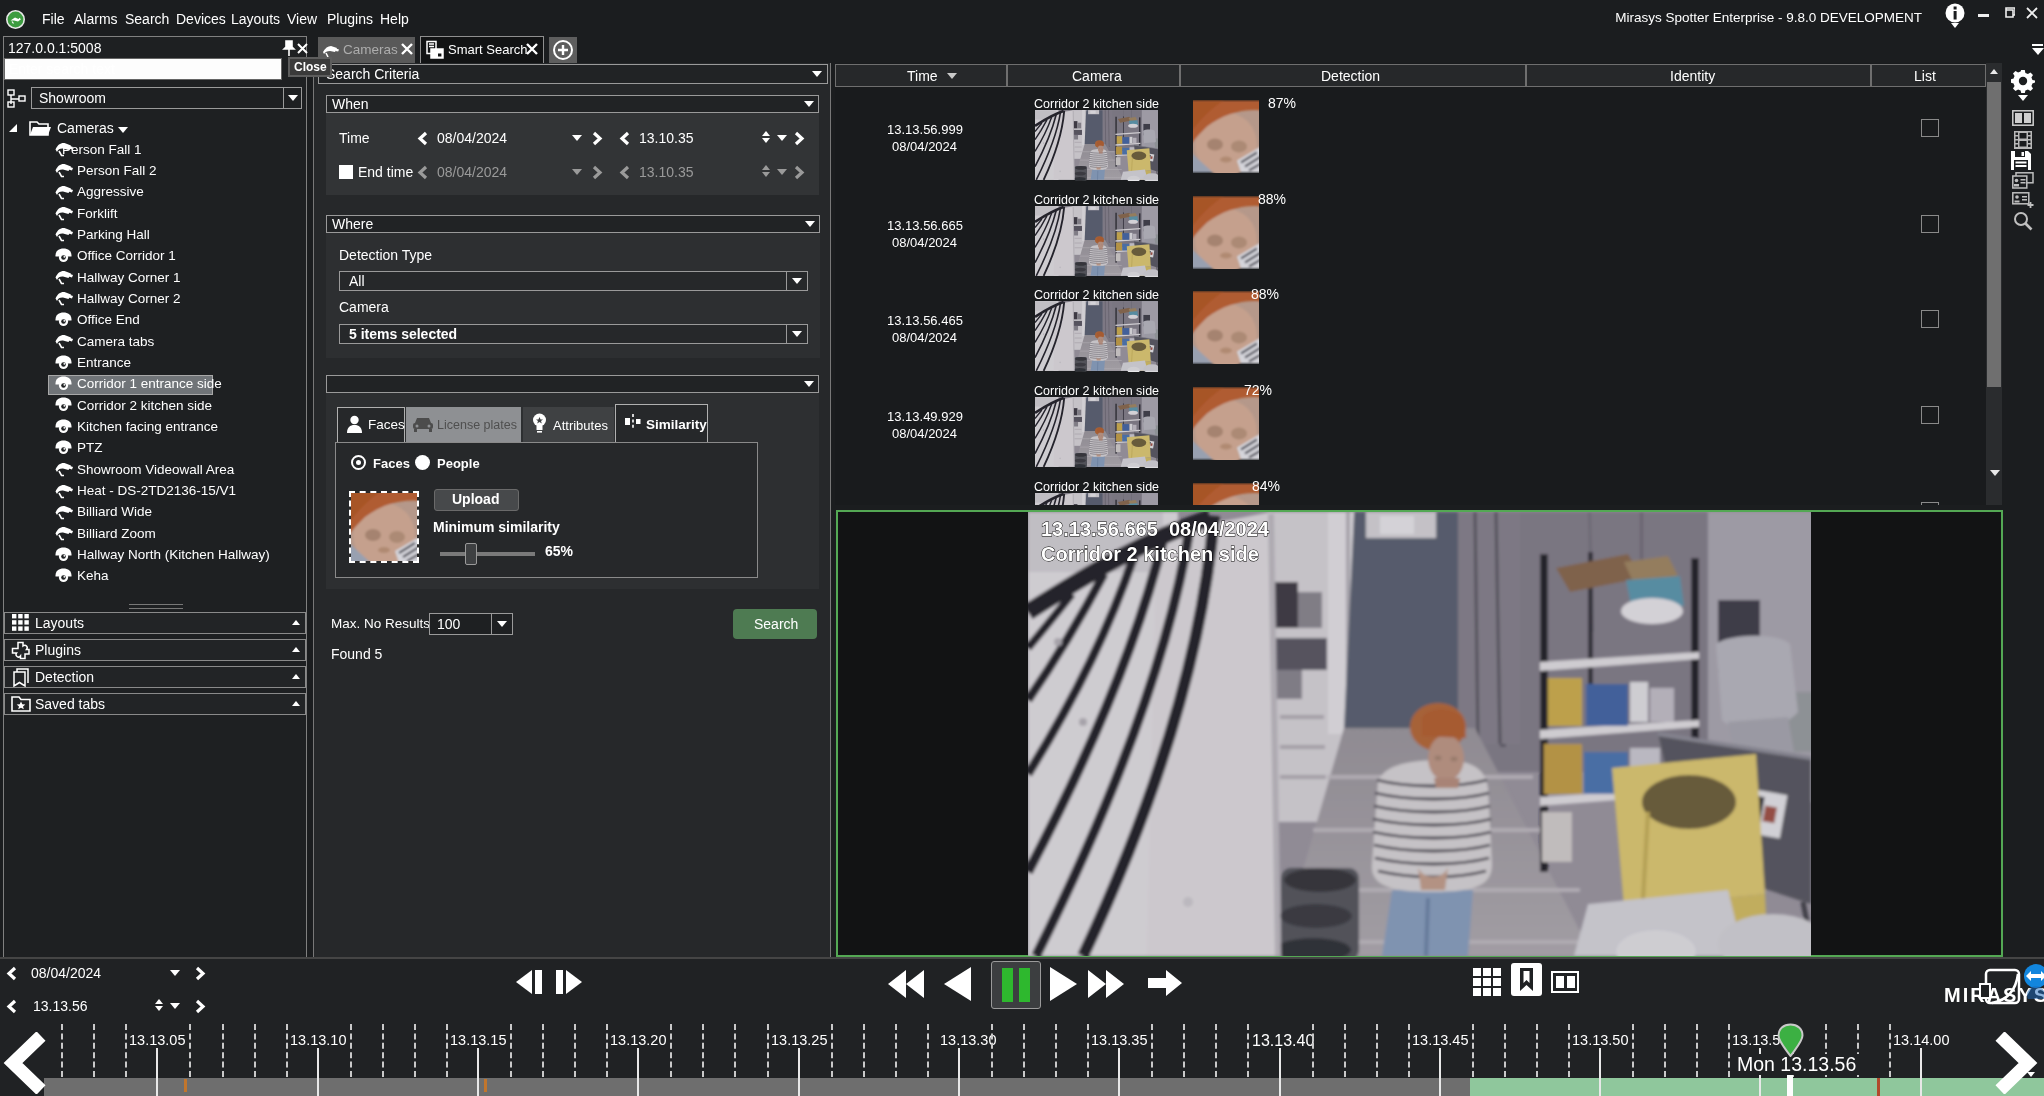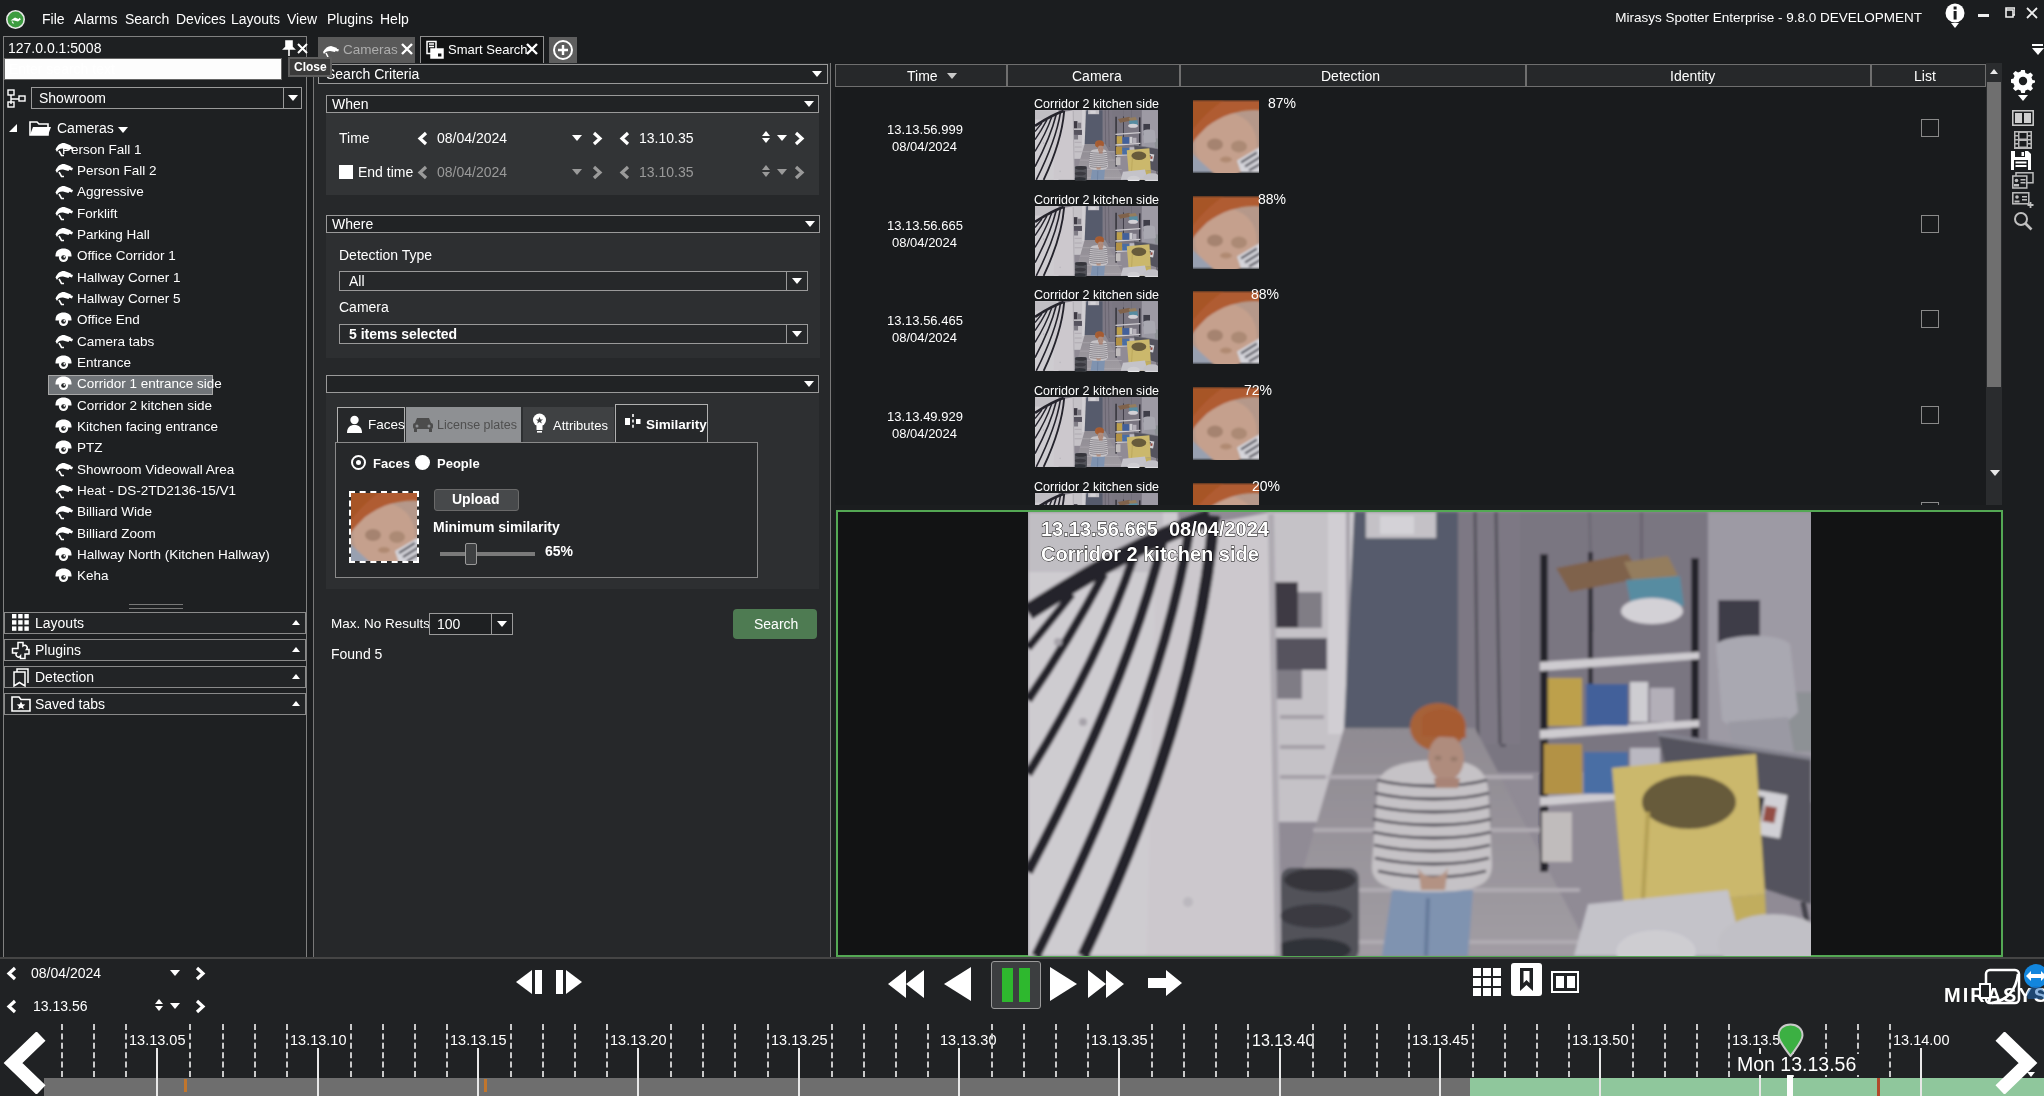--- a/index.html
+++ b/index.html
@@ -263,21 +263,21 @@
 <path d="M1.5 9.5 C3.5 4.5 7 2.5 10.5 3 L17 5.5 L14.5 10 L9 8.6 C6 8.4 4 9.5 3 12 Z" fill="#fff"></path>
 <path d="M15.5 5.8 L19 7 L18 9.6 L14.6 8.6 Z" fill="#fff"></path>
 <path d="M5 11 L7.5 15.5 L10 15.5" stroke="#fff" stroke-width="1.6" fill="none"></path>
     </svg>
 <div class="t" style="left:77px;top:270px;font-size:13.5px;">Hallway Corner 1</div>
 <svg class="a" style="left:54px;top:289px" width="20" height="17" viewBox="0 0 20 17">
 <path d="M1.5 9.5 C3.5 4.5 7 2.5 10.5 3 L17 5.5 L14.5 10 L9 8.6 C6 8.4 4 9.5 3 12 Z" fill="#fff"></path>
 <path d="M15.5 5.8 L19 7 L18 9.6 L14.6 8.6 Z" fill="#fff"></path>
 <path d="M5 11 L7.5 15.5 L10 15.5" stroke="#fff" stroke-width="1.6" fill="none"></path>
     </svg>
-<div class="t" style="left:77px;top:291px;font-size:13.5px;">Hallway Corner 5</div>
+<div class="t" style="left:77px;top:291px;font-size:13.5px;">Hallway Corner 2</div>
 <svg class="a" style="left:54px;top:311px" width="19" height="17" viewBox="0 0 19 17">
 <path d="M1.5 8.5 C1.5 4 5 1.5 9.5 1.5 C14 1.5 17.5 4 17.5 8.5 L17.5 9.5 L1.5 9.5 Z" fill="#fff"></path>
 <circle cx="9.5" cy="10.5" r="4.6" fill="#fff"></circle>
 <circle cx="9.5" cy="10.5" r="2.3" fill="#1e2022"></circle>
 <circle cx="10.3" cy="9.8" r="0.9" fill="#fff"></circle>
     </svg>
 <div class="t" style="left:77px;top:312px;font-size:13.5px;">Office End</div>
 <svg class="a" style="left:54px;top:332px" width="20" height="17" viewBox="0 0 20 17">
 <path d="M1.5 9.5 C3.5 4.5 7 2.5 10.5 3 L17 5.5 L14.5 10 L9 8.6 C6 8.4 4 9.5 3 12 Z" fill="#fff"></path>
 <path d="M15.5 5.8 L19 7 L18 9.6 L14.6 8.6 Z" fill="#fff"></path>
@@ -602,21 +602,21 @@
 <div class="t" style="left:409px;top:295px;font-size:14px;">72%</div>
 <div class="cb" style="left:1086px;top:319px;width:18px;height:18px;"></div>
 <div class="t" style="left:199px;top:393px;font-size:12.5px;">Corridor 2 kitchen side</div>
 <svg class="a" style="left:200px;top:405px" width="123" height="72" viewBox="0 0 123 72" preserveAspectRatio="none">
         <use href="#scene" width="123" height="72" preserveAspectRatio="none"></use>
       </svg>
 
 <svg class="a" style="left:358px;top:396px" width="66" height="73" viewBox="0 0 66 73">
         <use href="#faceimg" width="66" height="73"></use>
       </svg>
-<div class="t" style="left:417px;top:391px;font-size:14px;">20%</div>
+<div class="t" style="left:417px;top:391px;font-size:14px;">84%</div>
 <div class="cb" style="left:1086px;top:415px;width:18px;height:18px;"></div>
 </div>
 <div class="a" style="left:1986px;top:63px;width:16px;height:442px;background:#2a2c2e;"></div>
 <div class="caru" style="left:1990px;top:69px;border-bottom-color:#e8e8e8;"></div>
 <div class="a" style="left:1987px;top:82px;width:14px;height:305px;background:#6f6f6f;"></div>
 <div class="car" style="left:1990px;top:470px;border-top-color:#e8e8e8;"></div>
 <svg class="a" style="left:2011px;top:69px" width="24" height="24" viewBox="0 0 24 24">
 <path fill="#fff" d="M10.2 1 L13.8 1 L14.4 4 A8.2 8.2 0 0 1 16.9 5 L19.5 3.4 L22 6 L20.4 8.6 A8.2 8.2 0 0 1 21.4 11 L24 11.5 L24 13.5 L21.4 14.4 A8.2 8.2 0 0 1 20.4 16.9 L22 19.5 L19.5 22 L16.9 20.4 A8.2 8.2 0 0 1 14.4 21.4 L13.8 24 L10.2 24 L9.6 21.4 A8.2 8.2 0 0 1 7.1 20.4 L4.5 22 L2 19.5 L3.6 16.9 A8.2 8.2 0 0 1 2.6 14.4 L0 13.8 L0 10.2 L2.6 9.6 A8.2 8.2 0 0 1 3.6 7.1 L2 4.5 L4.5 2 L7.1 3.6 A8.2 8.2 0 0 1 9.6 2.6 Z"></path>
 <circle cx="12" cy="12" r="4.2" fill="#1b1d1f"></circle>
     </svg>

